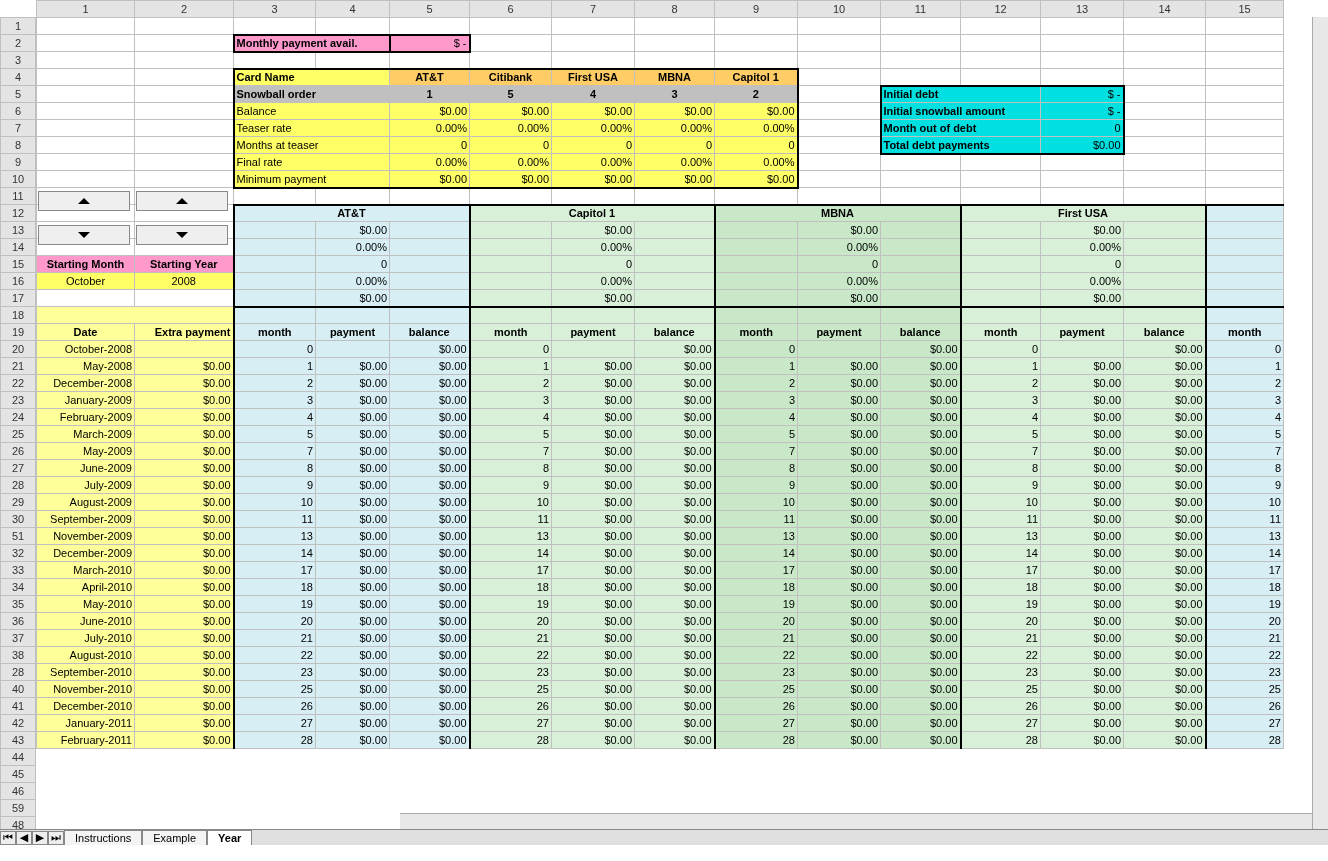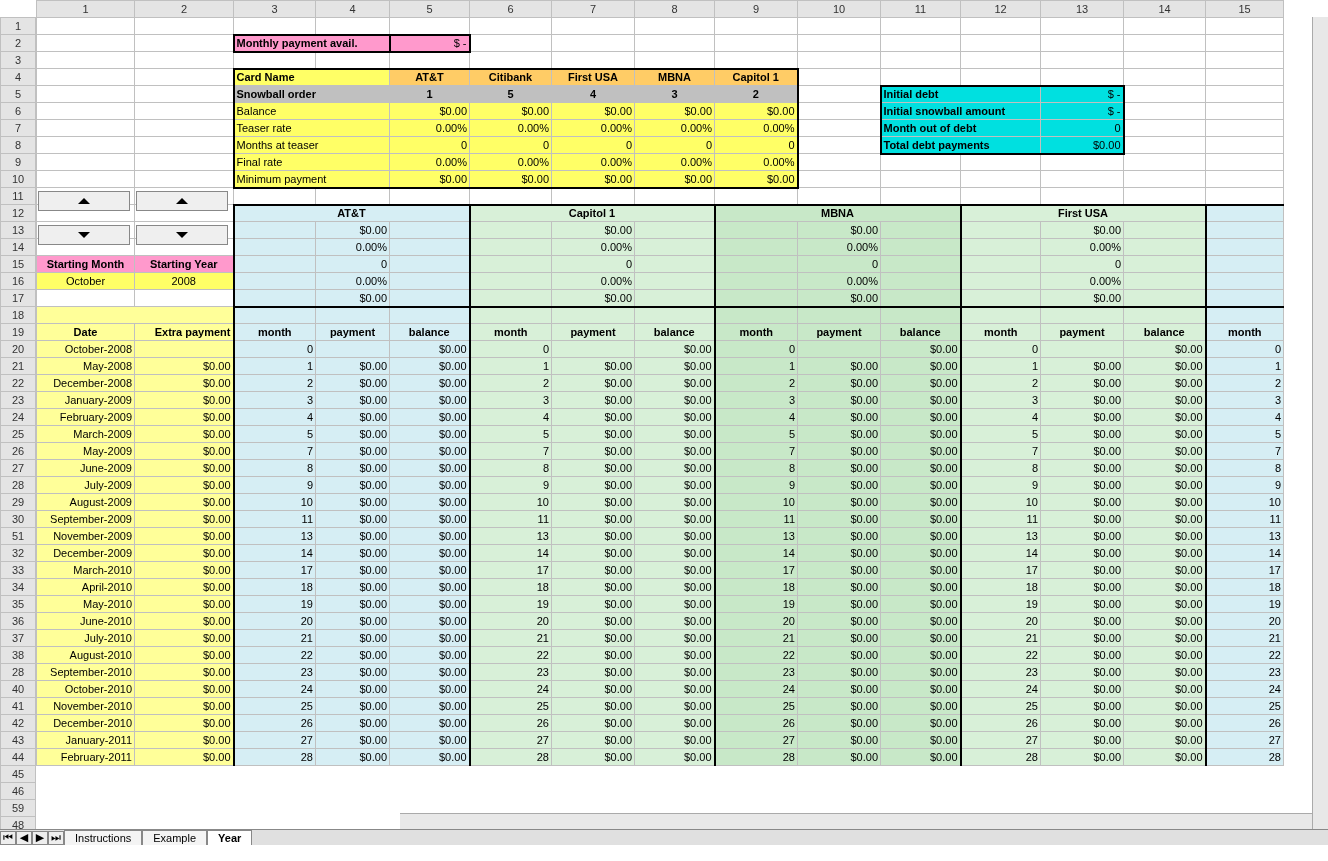--- a/index.html
+++ b/index.html
@@ -885,37 +885,20 @@
           <td class="green1 right" colspan="1" style="width:80px;min-width:80px;max-width:80px">$0.00</td>
           <td class="green2 right bL" colspan="1" style="width:83px;min-width:83px;max-width:83px">23</td>
           <td class="green2 right" colspan="1" style="width:83px;min-width:83px;max-width:83px">$0.00</td>
           <td class="green2 right" colspan="1" style="width:80px;min-width:80px;max-width:80px">$0.00</td>
           <td class="green1 right bL" colspan="1" style="width:80px;min-width:80px;max-width:80px">23</td>
           <td class="green1 right" colspan="1" style="width:83px;min-width:83px;max-width:83px">$0.00</td>
           <td class="green1 right" colspan="1" style="width:82px;min-width:82px;max-width:82px">$0.00</td>
           <td class="blue1 right bL" colspan="1" style="width:78px;min-width:78px;max-width:78px">23</td>
         </tr>
         <tr>
-          <td class="yellow right" colspan="1" style="width:98px;min-width:98px;max-width:98px">October-2010</td>
-          <td class="yellow right" colspan="1" style="width:99px;min-width:99px;max-width:99px">$0.00</td>
-          <td class="blue1 right bL" colspan="1" style="width:82px;min-width:82px;max-width:82px">24</td>
-          <td class="blue1 right" colspan="1" style="width:74px;min-width:74px;max-width:74px">$0.00</td>
-          <td class="blue1 right" colspan="1" style="width:80px;min-width:80px;max-width:80px">$0.00</td>
-          <td class="green1 right bL" colspan="1" style="width:82px;min-width:82px;max-width:82px">24</td>
-          <td class="green1 right" colspan="1" style="width:83px;min-width:83px;max-width:83px">$0.00</td>
-          <td class="green1 right" colspan="1" style="width:80px;min-width:80px;max-width:80px">$0.00</td>
-          <td class="green2 right bL" colspan="1" style="width:83px;min-width:83px;max-width:83px">24</td>
-          <td class="green2 right" colspan="1" style="width:83px;min-width:83px;max-width:83px">$0.00</td>
-          <td class="green2 right" colspan="1" style="width:80px;min-width:80px;max-width:80px">$0.00</td>
-          <td class="green1 right bL" colspan="1" style="width:80px;min-width:80px;max-width:80px">24</td>
-          <td class="green1 right" colspan="1" style="width:83px;min-width:83px;max-width:83px">$0.00</td>
-          <td class="green1 right" colspan="1" style="width:82px;min-width:82px;max-width:82px">$0.00</td>
-          <td class="blue1 right bL" colspan="1" style="width:78px;min-width:78px;max-width:78px">24</td>
-        </tr>
-        <tr>
           <td class="yellow right" colspan="1" style="width:98px;min-width:98px;max-width:98px">November-2010</td>
           <td class="yellow right" colspan="1" style="width:99px;min-width:99px;max-width:99px">$0.00</td>
           <td class="blue1 right bL" colspan="1" style="width:82px;min-width:82px;max-width:82px">25</td>
           <td class="blue1 right" colspan="1" style="width:74px;min-width:74px;max-width:74px">$0.00</td>
           <td class="blue1 right" colspan="1" style="width:80px;min-width:80px;max-width:80px">$0.00</td>
           <td class="green1 right bL" colspan="1" style="width:82px;min-width:82px;max-width:82px">25</td>
           <td class="green1 right" colspan="1" style="width:83px;min-width:83px;max-width:83px">$0.00</td>
           <td class="green1 right" colspan="1" style="width:80px;min-width:80px;max-width:80px">$0.00</td>
           <td class="green2 right bL" colspan="1" style="width:83px;min-width:83px;max-width:83px">25</td>
           <td class="green2 right" colspan="1" style="width:83px;min-width:83px;max-width:83px">$0.00</td>

